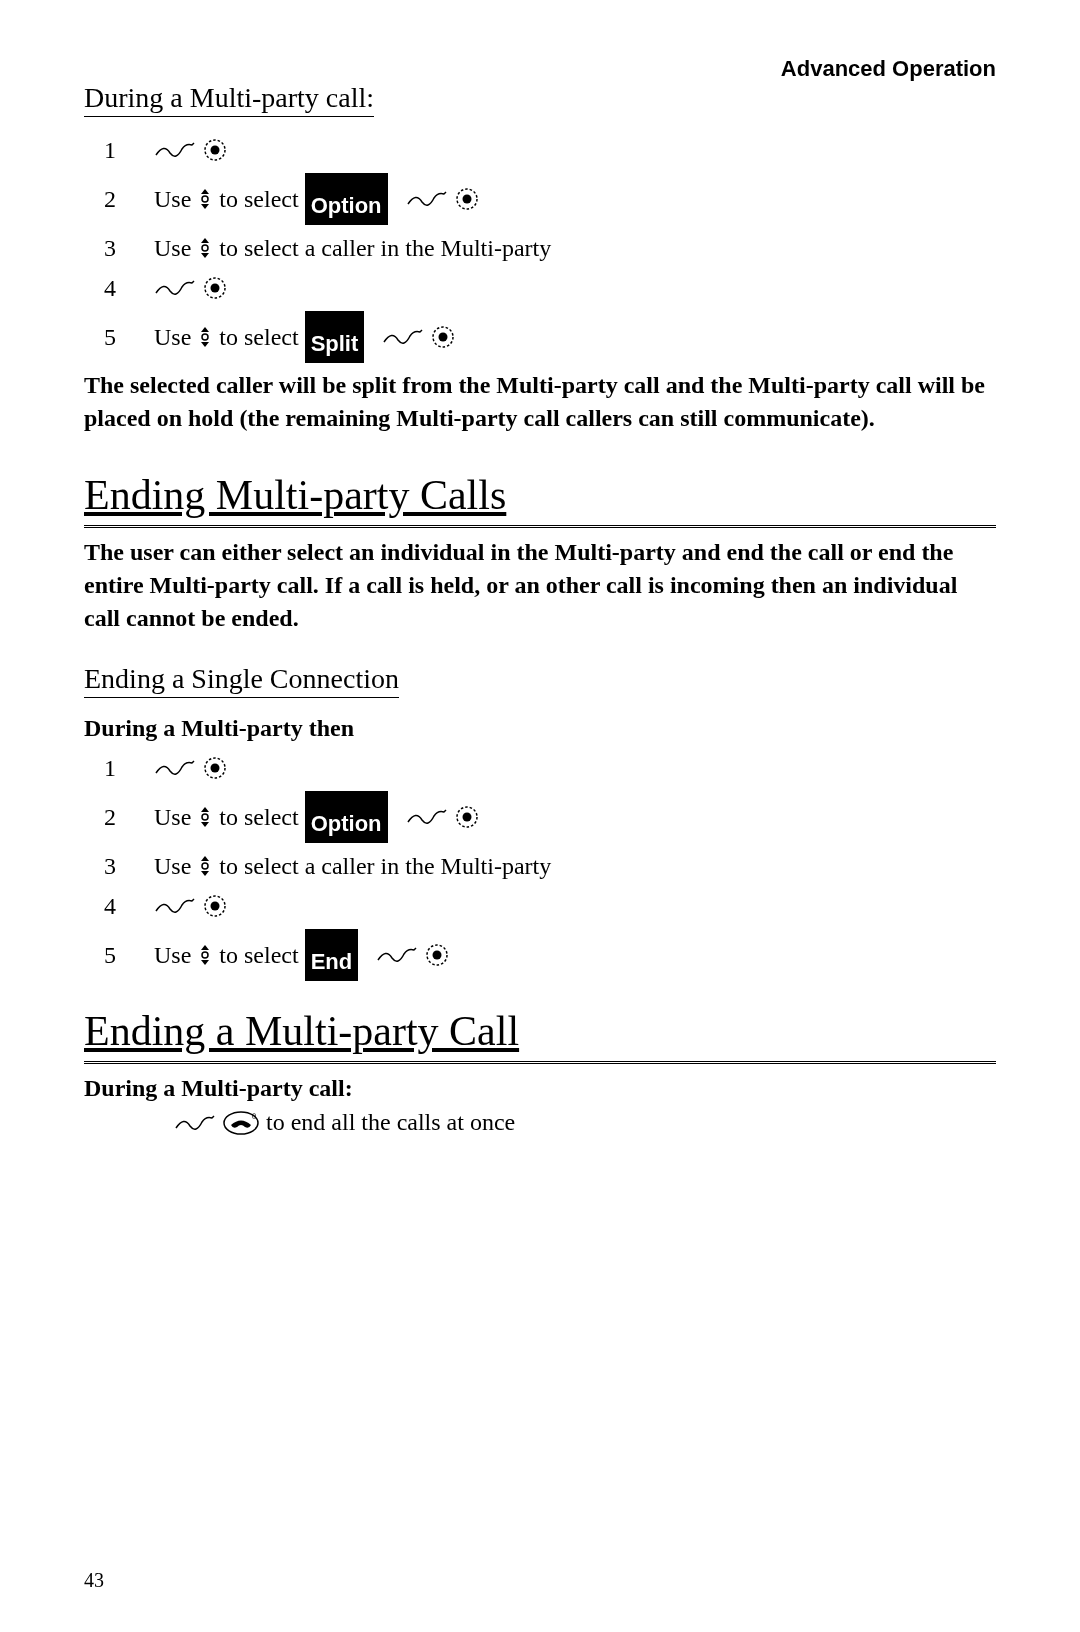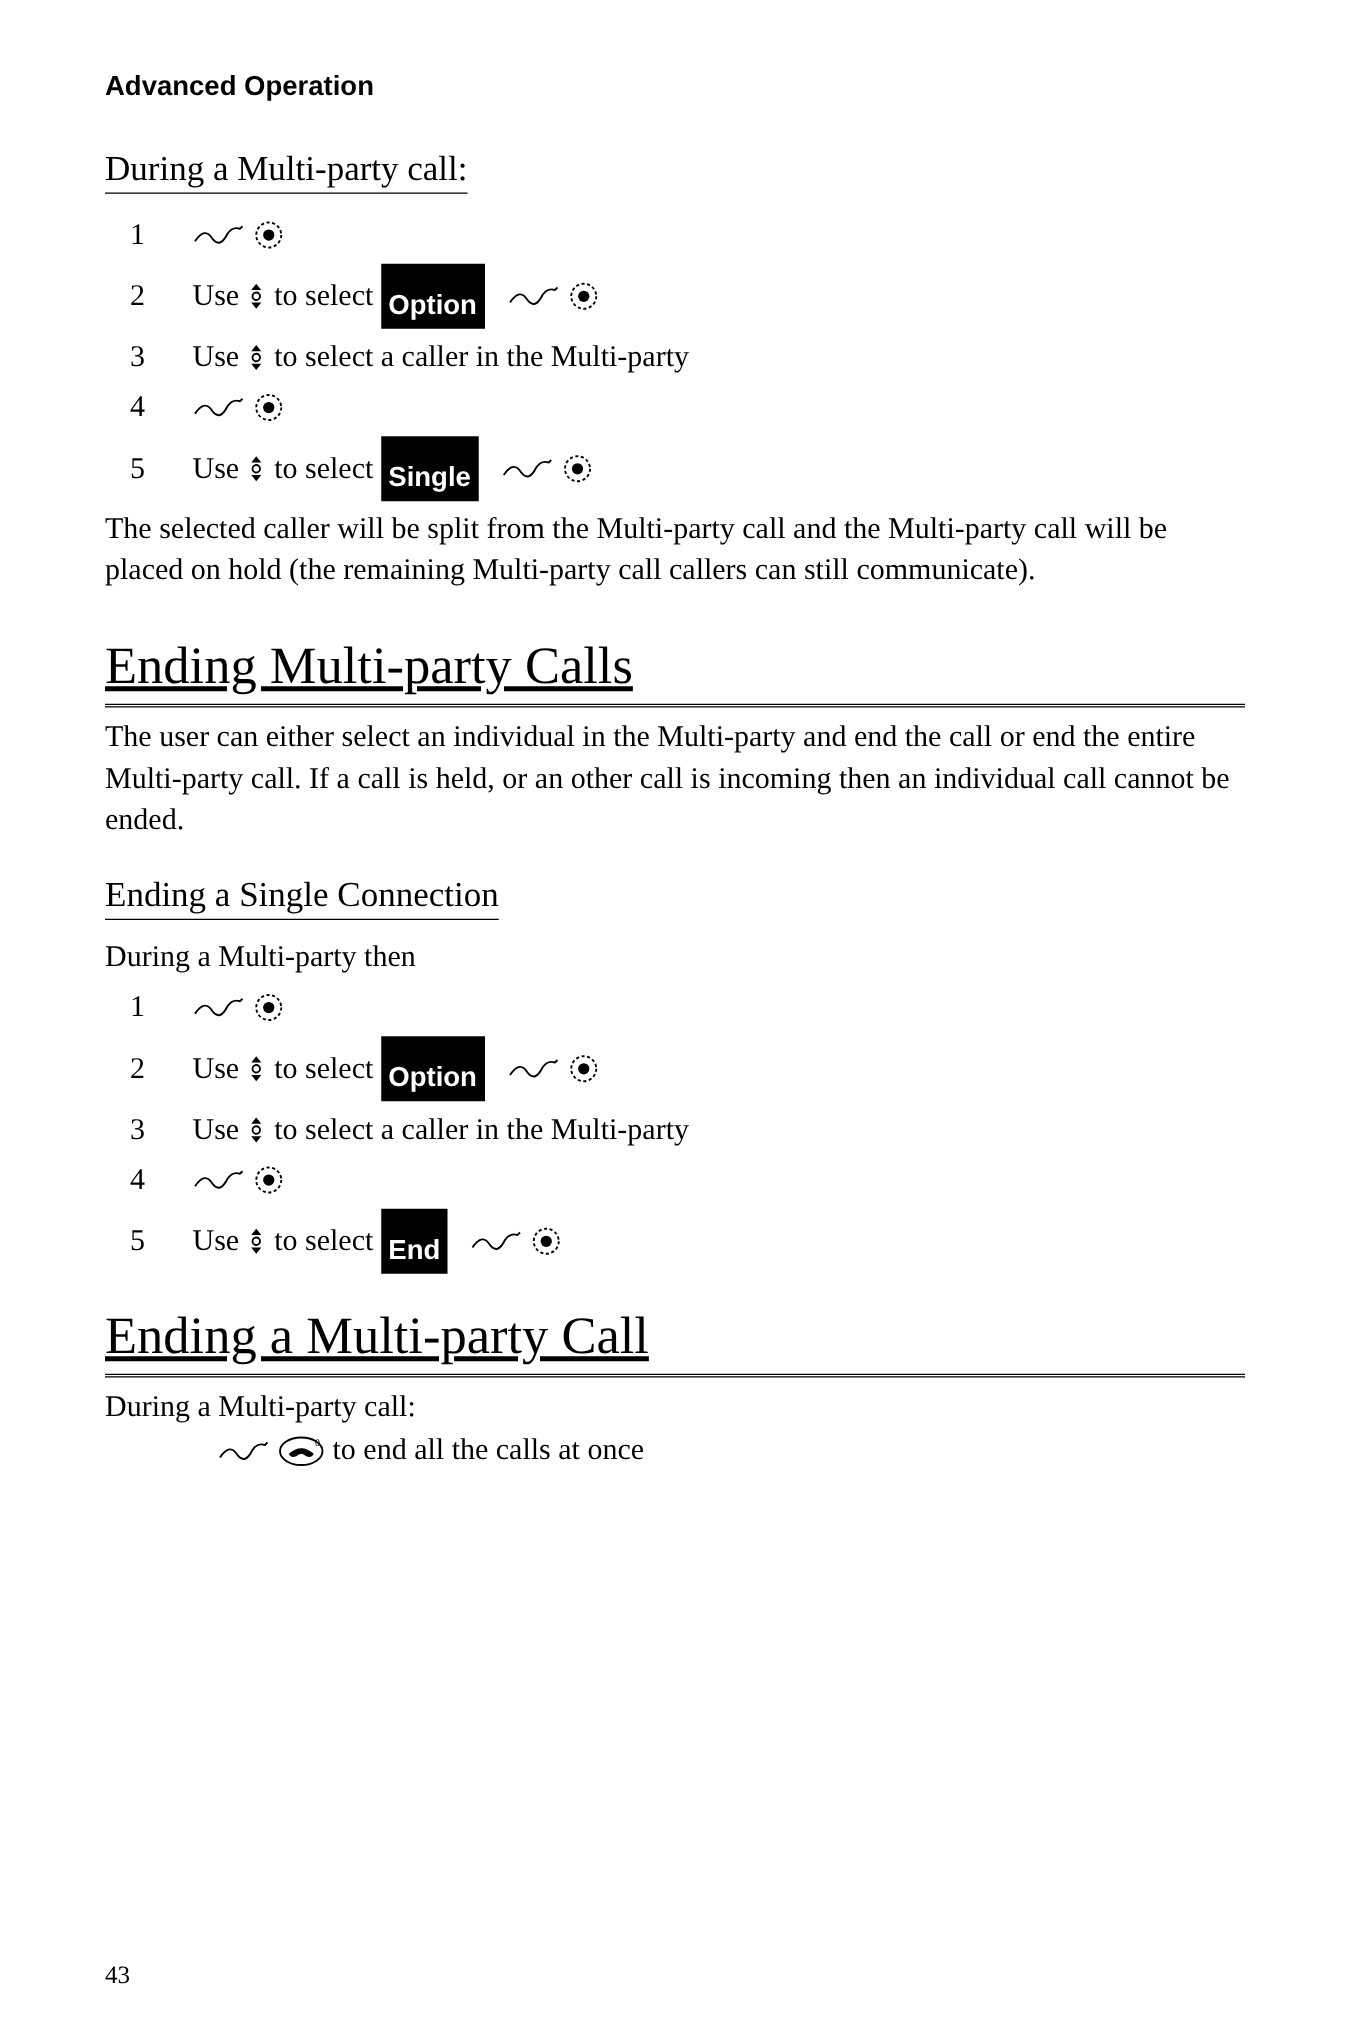--- a/index.html
+++ b/index.html
@@ -8,22 +8,22 @@
       height: 1632px;
       background: #ffffff;
       font-family: Georgia, 'Times New Roman', serif;
       color: #000;
       padding: 56px 84px 40px 84px;
       position: relative;
     }
     .header-chapter {
       font-weight: bold;
       font-size: 22px;
-      margin-bottom: 38px;
       font-family: Arial, Helvetica, sans-serif;
+      text-align: right;
     }
     .subheading {
       font-size: 28px;
       border-bottom: 1.5px solid #000;
       padding-bottom: 2px;
       margin-bottom: 10px;
       display: inline-block;
     }
     .steps { margin-top: 6px; }
     .step-row {
@@ -36,20 +36,21 @@
     .step-num {
       width: 70px;
       text-align: left;
       padding-left: 20px;
     }
     .step-content { display: flex; align-items: center; gap: 6px; flex-wrap: wrap; }
     .body-text {
       font-size: 24px;
       line-height: 33px;
       margin-top: 6px;
+      font-weight: bold;
     }
     .heading-major {
       font-size: 42px;
       margin-top: 36px;
       padding-bottom: 4px;
       margin-bottom: 8px;
     }
     .double-underline {
       border-bottom: 3px double #000;
       padding-bottom: 6px;
@@ -161,21 +162,21 @@
     <div class="step-content">
       <span>Use</span>
       <span class="icon">
           <svg width="16" height="24" viewBox="0 0 16 24">
             <path d="M8 2 L4 7 L12 7 Z" fill="#000"></path>
             <circle cx="8" cy="12" r="3" stroke="#000" stroke-width="1.5" fill="none"></circle>
             <path d="M8 22 L4 17 L12 17 Z" fill="#000"></path>
           </svg>
         </span>
       <span> to select </span>
-      <span class="token-inverted">Single</span>
+      <span class="token-inverted">Split</span>
       <span style="width:6px"></span>
       <span class="icon">
           <svg width="42" height="22" viewBox="0 0 42 22">
             <path d="M2 16 Q10 4 16 14 Q22 22 28 10 Q32 4 38 6 L40 4" stroke="#000" stroke-width="1.5" fill="none"></path>
           </svg>
         </span>
       <span class="icon">
           <svg width="26" height="26" viewBox="0 0 26 26">
             <circle cx="13" cy="13" r="10" stroke="#000" stroke-width="1.5" fill="none" stroke-dasharray="2.5 2"></circle>
             <circle cx="13" cy="13" r="4.5" fill="#000"></circle>

